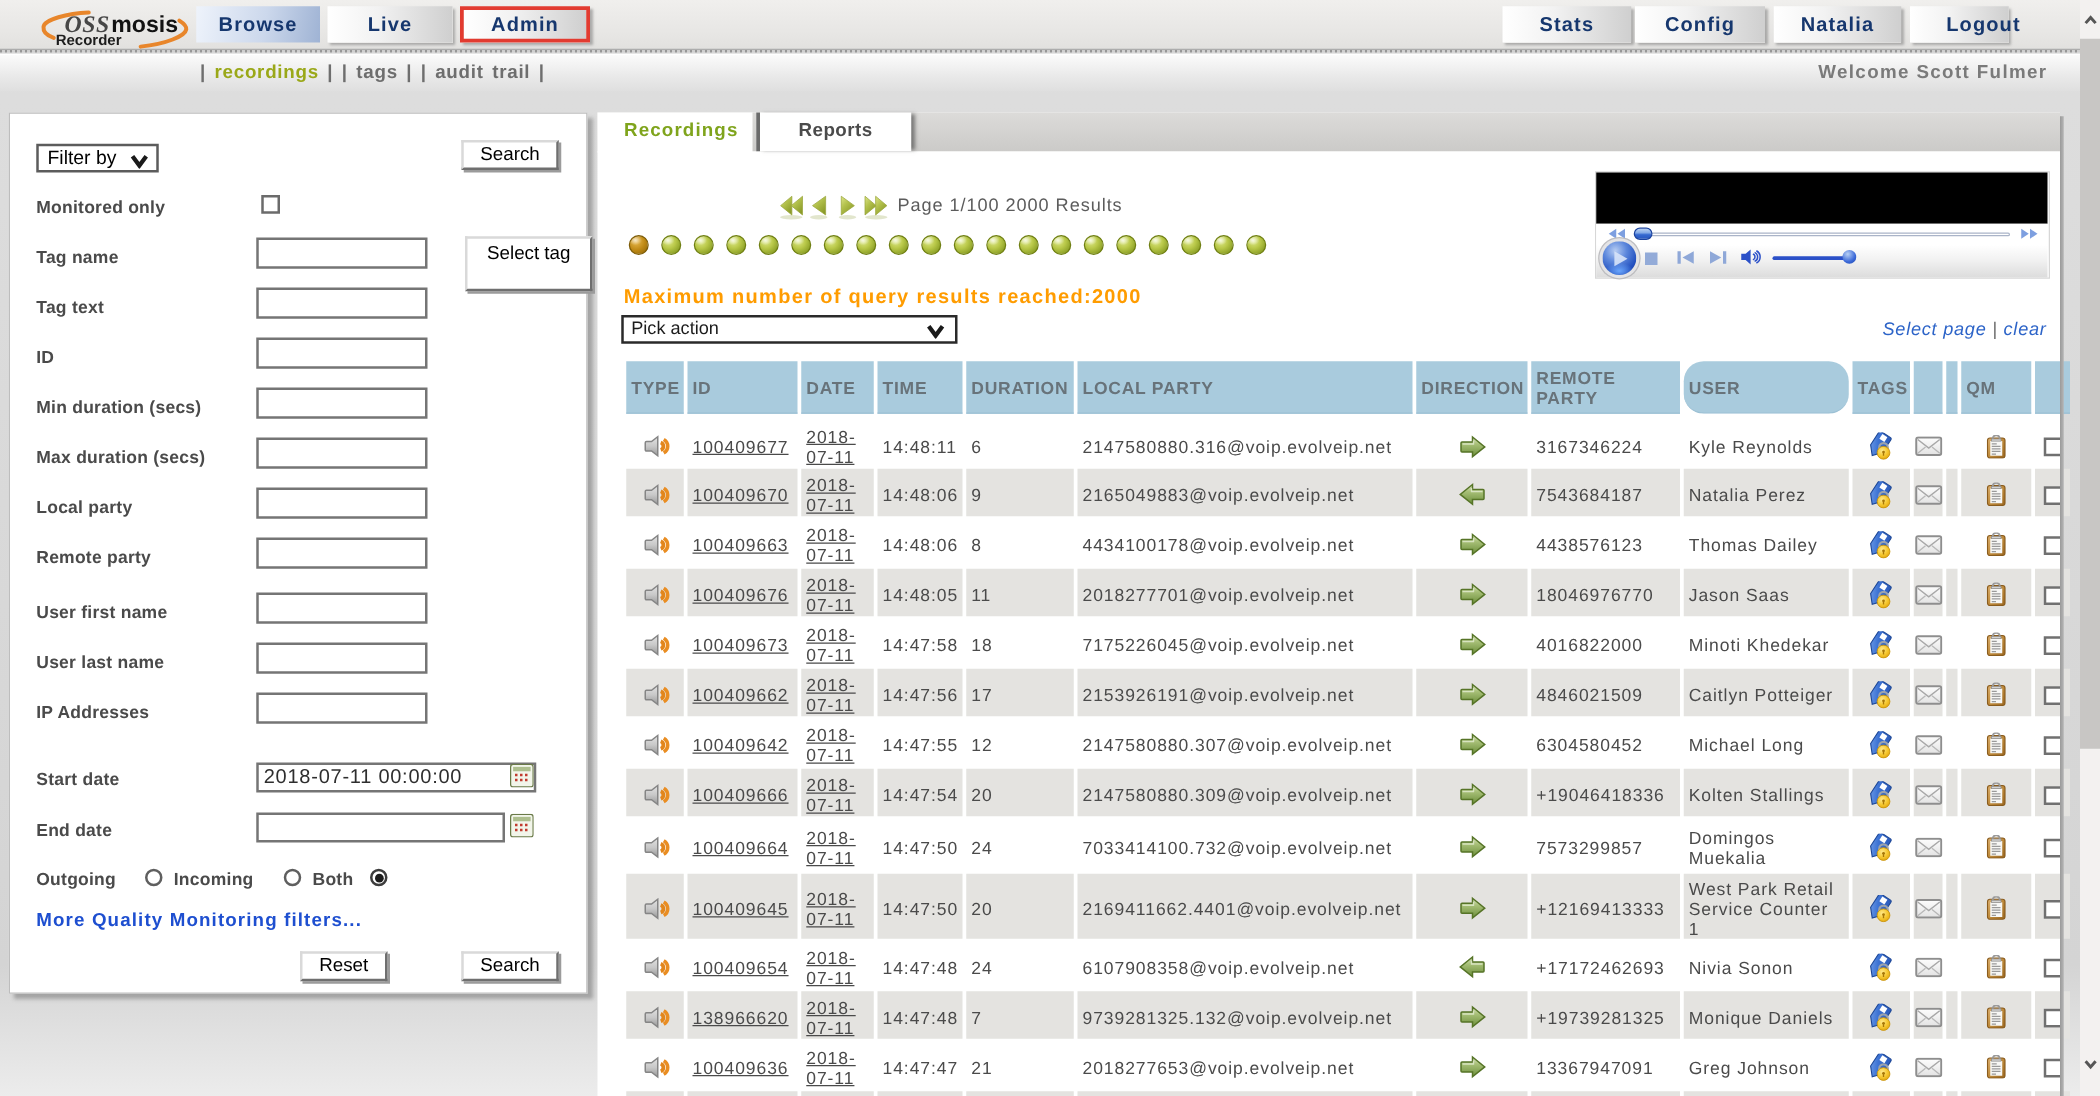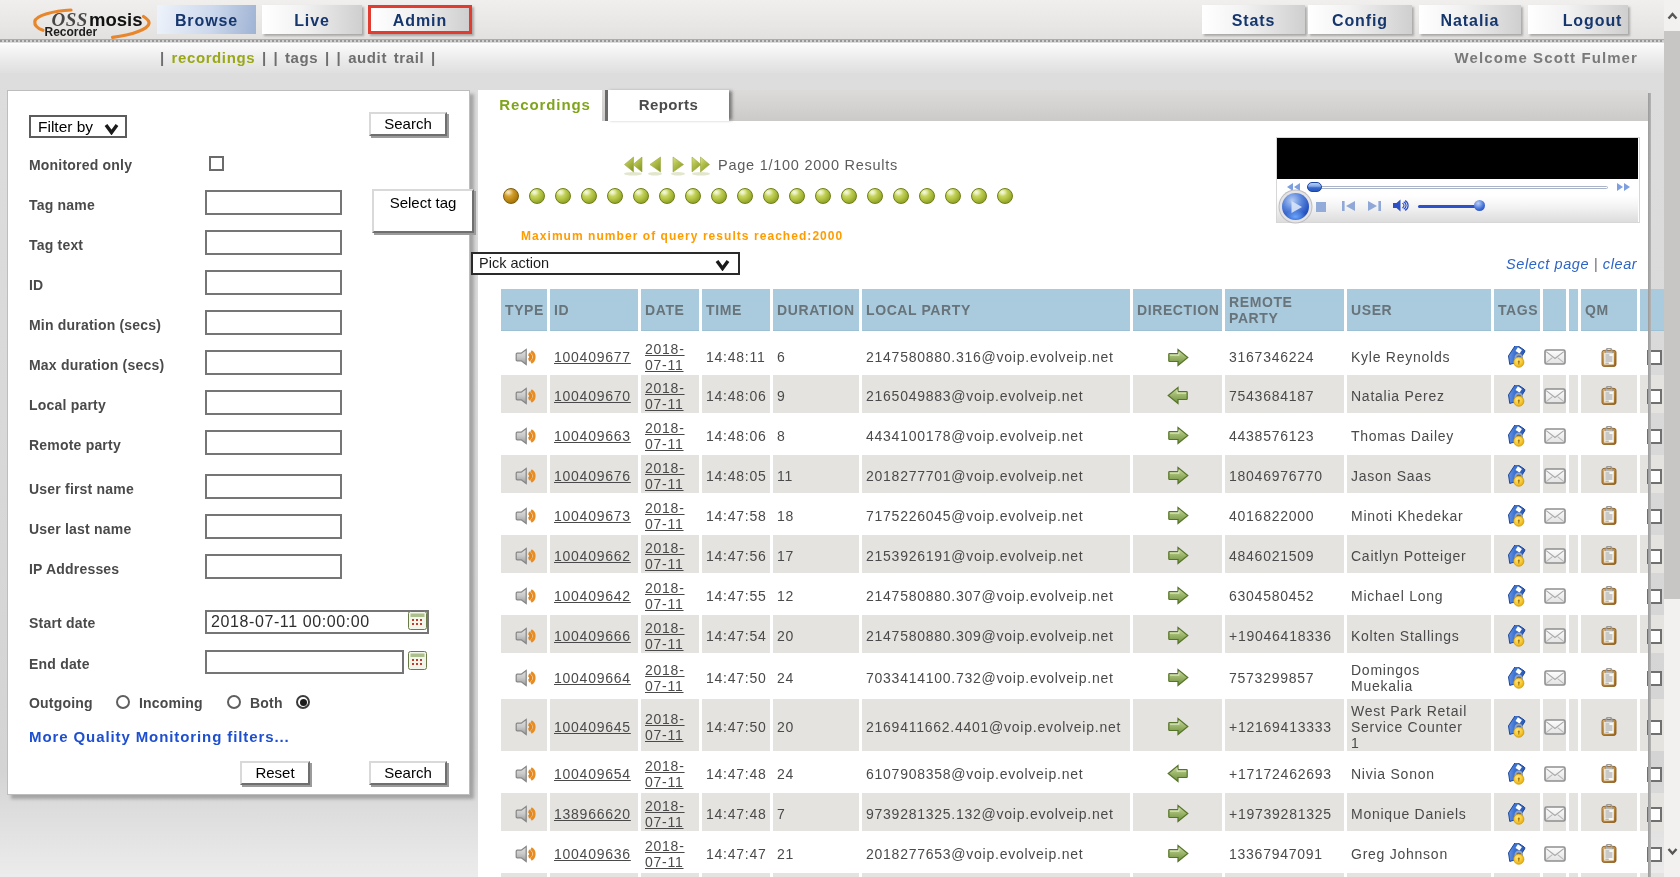--- a/index.html
+++ b/index.html
@@ -19,21 +19,21 @@
 .navbtn { position:absolute; top:5px; height:29px; line-height:32px; text-align:center;
   font-weight:bold; font-size:16px; color:#16376e; letter-spacing:.9px; }
 .graybtn { background:linear-gradient(90deg,#ffffff 0%,#f2f2f2 40%,#cfcfcf 100%);
   box-shadow:2px 2px 2px rgba(120,120,120,.55); }
 #btn-browse { left:157px; width:99px; background:linear-gradient(100deg,#eef3fb 0%,#ccd8ec 55%,#9fb3d4 100%); }
 #btn-live   { left:262px; width:100px; }
 #btn-admin  { left:368px; width:104px; border:3px solid #e23b30; line-height:26px; }
 #btn-stats  { left:1202px; width:103px; }
 #btn-config { left:1308px; width:104px; }
 #btn-account{ left:1419px; width:102px; }
-#btn-logout { left:1528px; width:100px;padding-left:29px; }
+#btn-logout { left:1528px; width:79px;padding-left:29px; }
 #crumbs { left:160px; top:49px; font-size:15px; font-weight:bold; color:#8b8b8b; letter-spacing:.6px; word-spacing:2px;}
 #crumbs .grn { color:#9aa818; }
 #crumbs .gry { color:#6e6e6e; }
 #welcome { top:49px; right:42px; font-size:15px; font-weight:bold; color:#7a7a7a; letter-spacing:1.1px;}
 
 
 #lpanel { left:7px; top:90px; width:463px; height:705px; background:#fff;
   border:1px solid #bdbdbd; box-shadow:4px 4px 3px rgba(100,100,100,.45); }
 .flabel { position:absolute; left:21px; font-size:14px; font-weight:bold; color:#4a4a4a; letter-spacing:.2px;}
 .finput { position:absolute; left:197px; width:137px; height:25px; background:#fff; border:2px solid #757575; }
@@ -53,22 +53,22 @@
   font-size:15px; font-weight:bold; color:#4b4b4b; text-align:center; line-height:30px;
   border-left:3px solid #6b6b6b; box-shadow:4px 0 3px -1px rgba(60,60,60,.6); letter-spacing:.4px; }
 #pagetext { left:718px; top:157px; font-size:14.5px; color:#5c5c5c; letter-spacing:.75px;}
 #balls { left:503px; top:188px; width:520px; height:17px; }
 .ball { position:absolute; top:0; width:16px; height:16px; border-radius:50%;
   background:radial-gradient(ellipse 60% 45% at 30% 22%, rgba(255,255,255,.8) 0%, rgba(255,255,255,.25) 45%, rgba(255,255,255,0) 65%),
              radial-gradient(circle at 35% 30%, #dce788 0%, #bac94a 40%, #94a72c 72%, #7c8d18 100%);
   border:1px solid #6f7f12; }
 .ball.amber { background:radial-gradient(ellipse 60% 45% at 30% 22%, rgba(255,255,255,.7) 0%, rgba(255,255,255,.2) 45%, rgba(255,255,255,0) 65%),
              radial-gradient(circle at 35% 30%, #e8b94e 0%, #c08a16 50%, #8a6206 100%); border-color:#7d5c08;}
-#maxmsg { left:521px; top:229px; font-size:12px; font-weight:bold; color:#ff9c00; letter-spacing:1.05px;}
-#pickaction { left:471px; top:252px; width:269px; height:23px; border:2px solid #2a2a2a; background:#fff;
+#maxmsg { left:499px; top:229px; font-size:16px; font-weight:bold; color:#ff9c00; letter-spacing:1.05px;}
+#pickaction { left:497px; top:252px; width:269px; height:23px; border:2px solid #2a2a2a; background:#fff;
   font-size:14.5px; color:#1c1c1c; line-height:19px; padding-left:6px; }
 #selectpage { left:1506px; top:256px; font-size:14.5px; color:#2d64c8; letter-spacing:.6px;font-style:italic; }
 
 
 #player { left:1277px; top:138px; width:362px; height:84px; background:#fff; box-shadow:0 0 0 1px #d7d7d7; }
 #pblack { left:0; top:0; width:361px; height:41px; background:#000; position:absolute;}
 #pseek  { left:0; top:41px; width:361px; height:17px; position:absolute; background:#fff;}
 #pctrl  { left:0; top:58px; width:361px; height:26px; position:absolute;
   background:linear-gradient(180deg,#ffffff 0%,#f2f2f2 45%,#dcdcdc 100%); }
 
@@ -314,21 +314,21 @@
       <tbody id="tbody">
         <tr>
           <th style="width:46px; height:42px;">TYPE</th>
           <th style="width:88px; height:42px;">ID</th>
           <th style="width:58px; height:42px;">DATE</th>
           <th style="width:68px; height:42px;">TIME</th>
           <th style="width:86px; height:42px;">DURATION</th>
           <th style="width:268px; height:42px;">LOCAL PARTY</th>
           <th style="width:89px; height:42px;">DIRECTION</th>
           <th style="width:119px; height:42px;">REMOTE<br>PARTY</th>
-          <th style="width:144px; height:42px;">USER</th>
+          <th style="width:132px; height:42px;border-radius:16px;">USER</th>
           <th style="width:46px; height:42px;">TAGS</th>
           <th style="width:23px; height:42px;"></th>
           <th style="width:9px; height:42px;"></th>
           <th style="width:56px; height:42px;">QM</th>
           <th style="width:28px; height:42px;"></th>
         </tr>
         <tr class="w r1">
           <td class="cc" style="height:40px;">
             <svg style="transform:translateX(2px)" width="22" height="18" viewBox="0 0 22 18">
               <defs>

